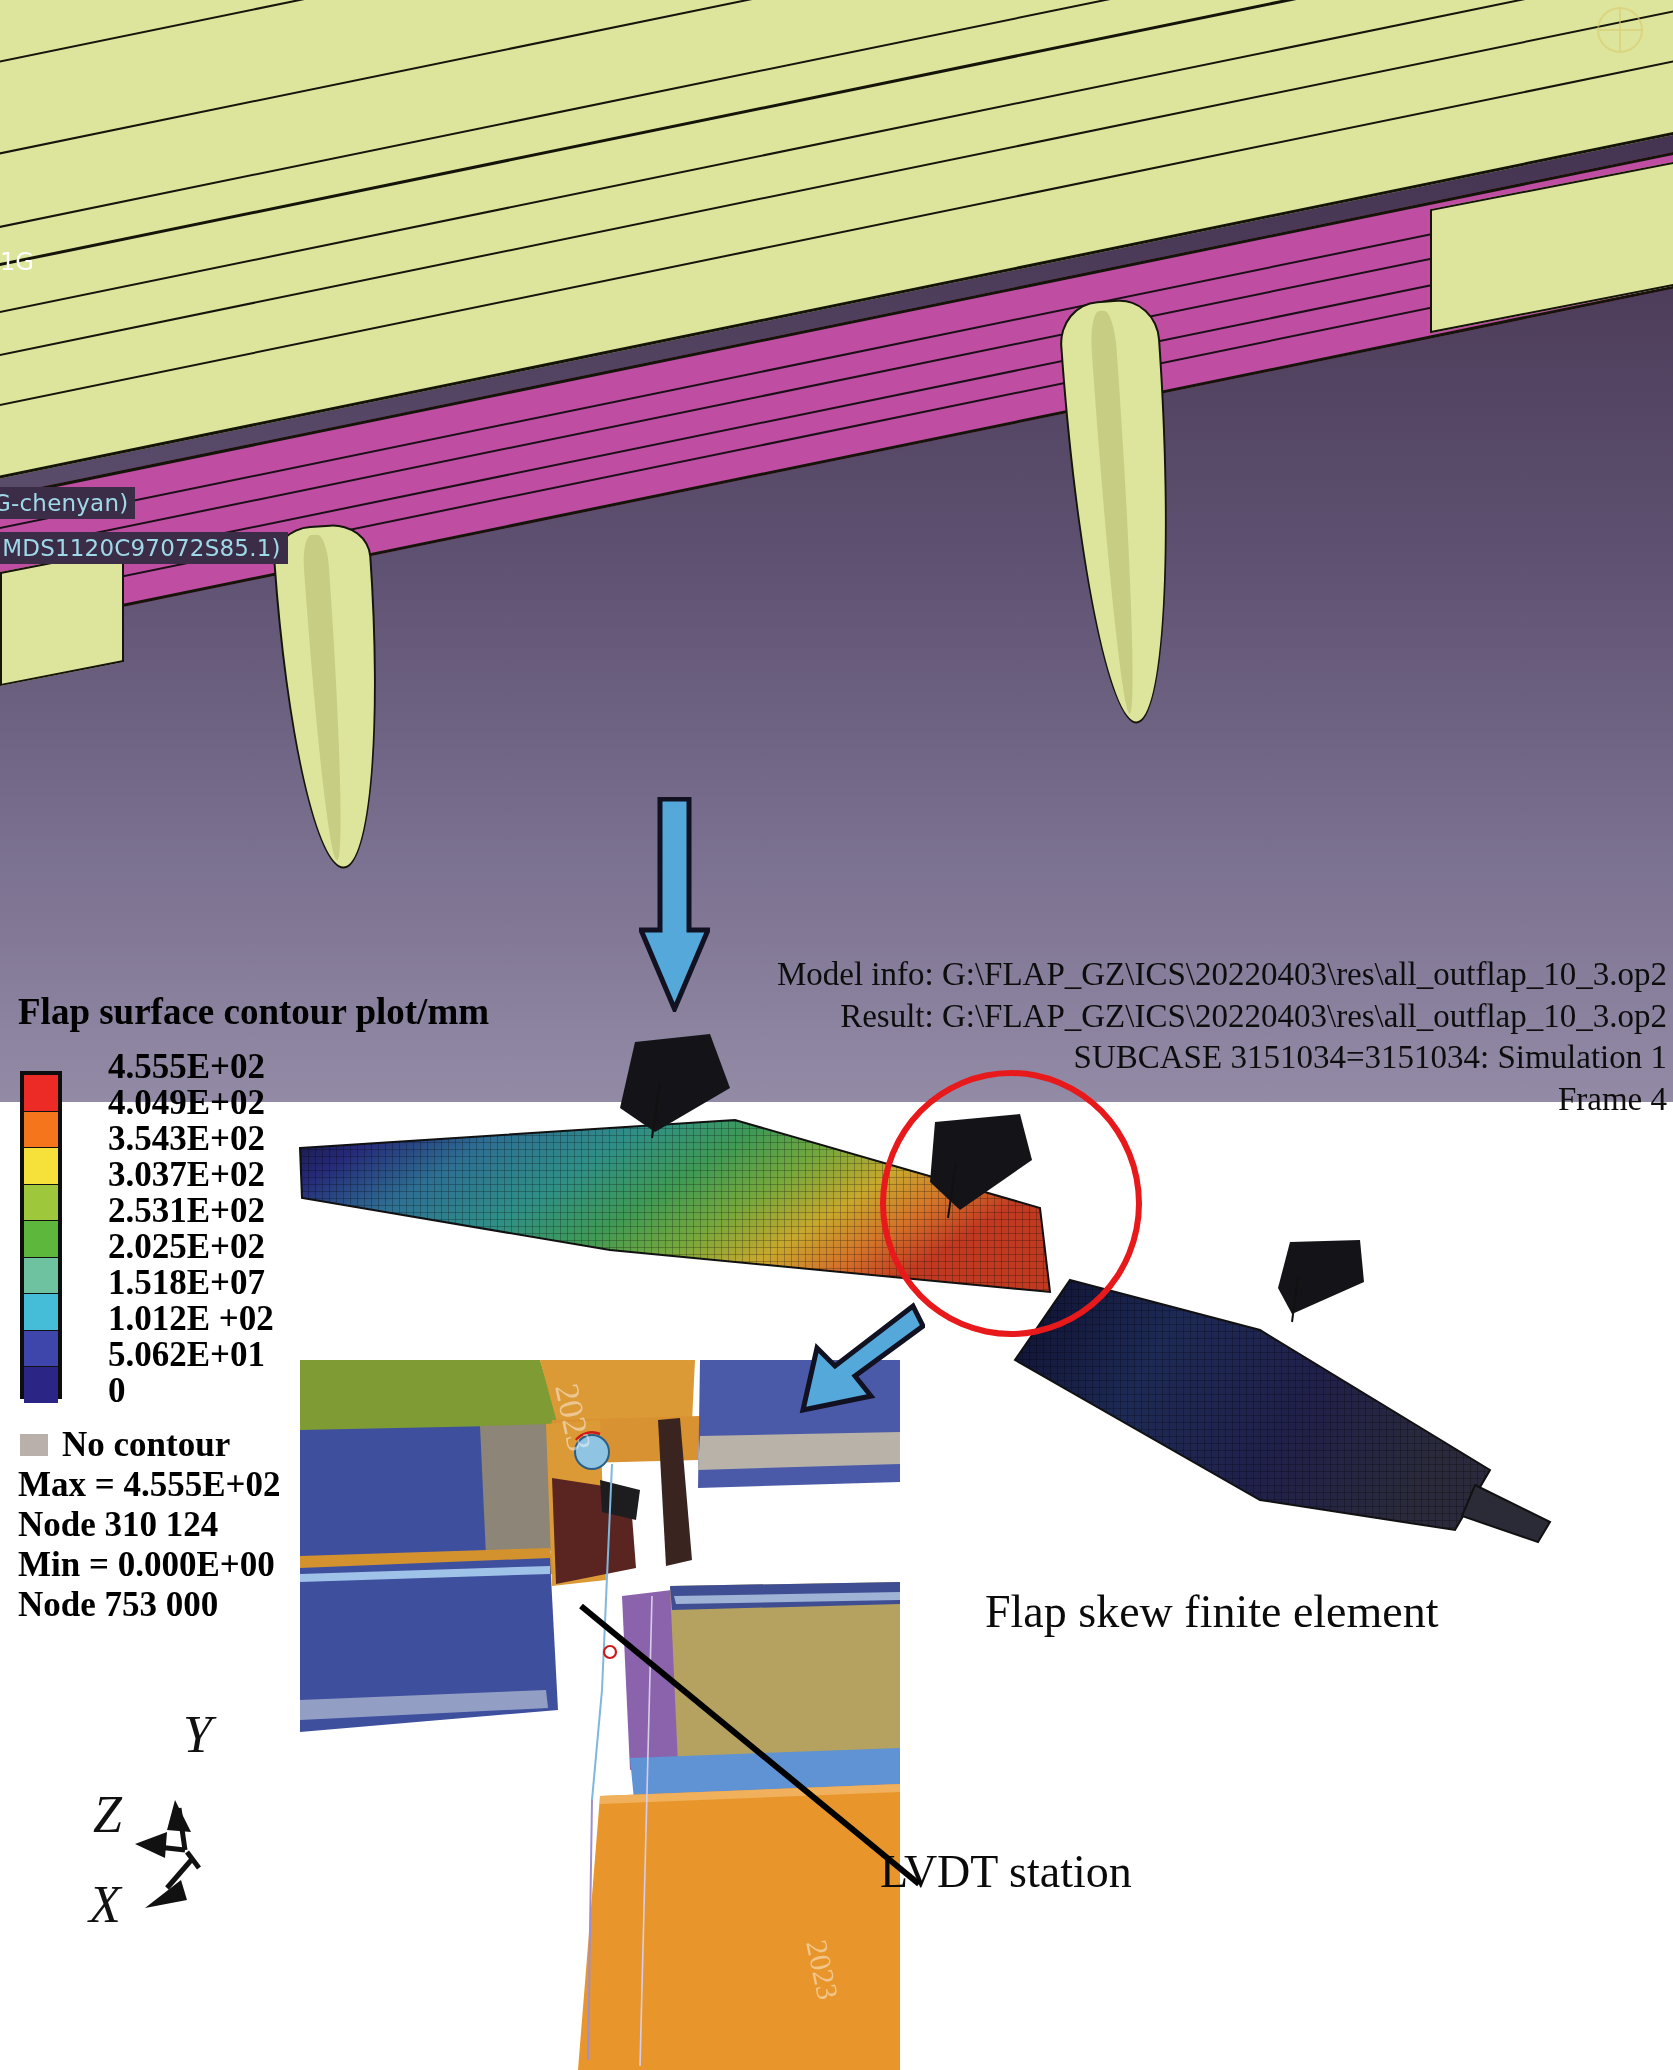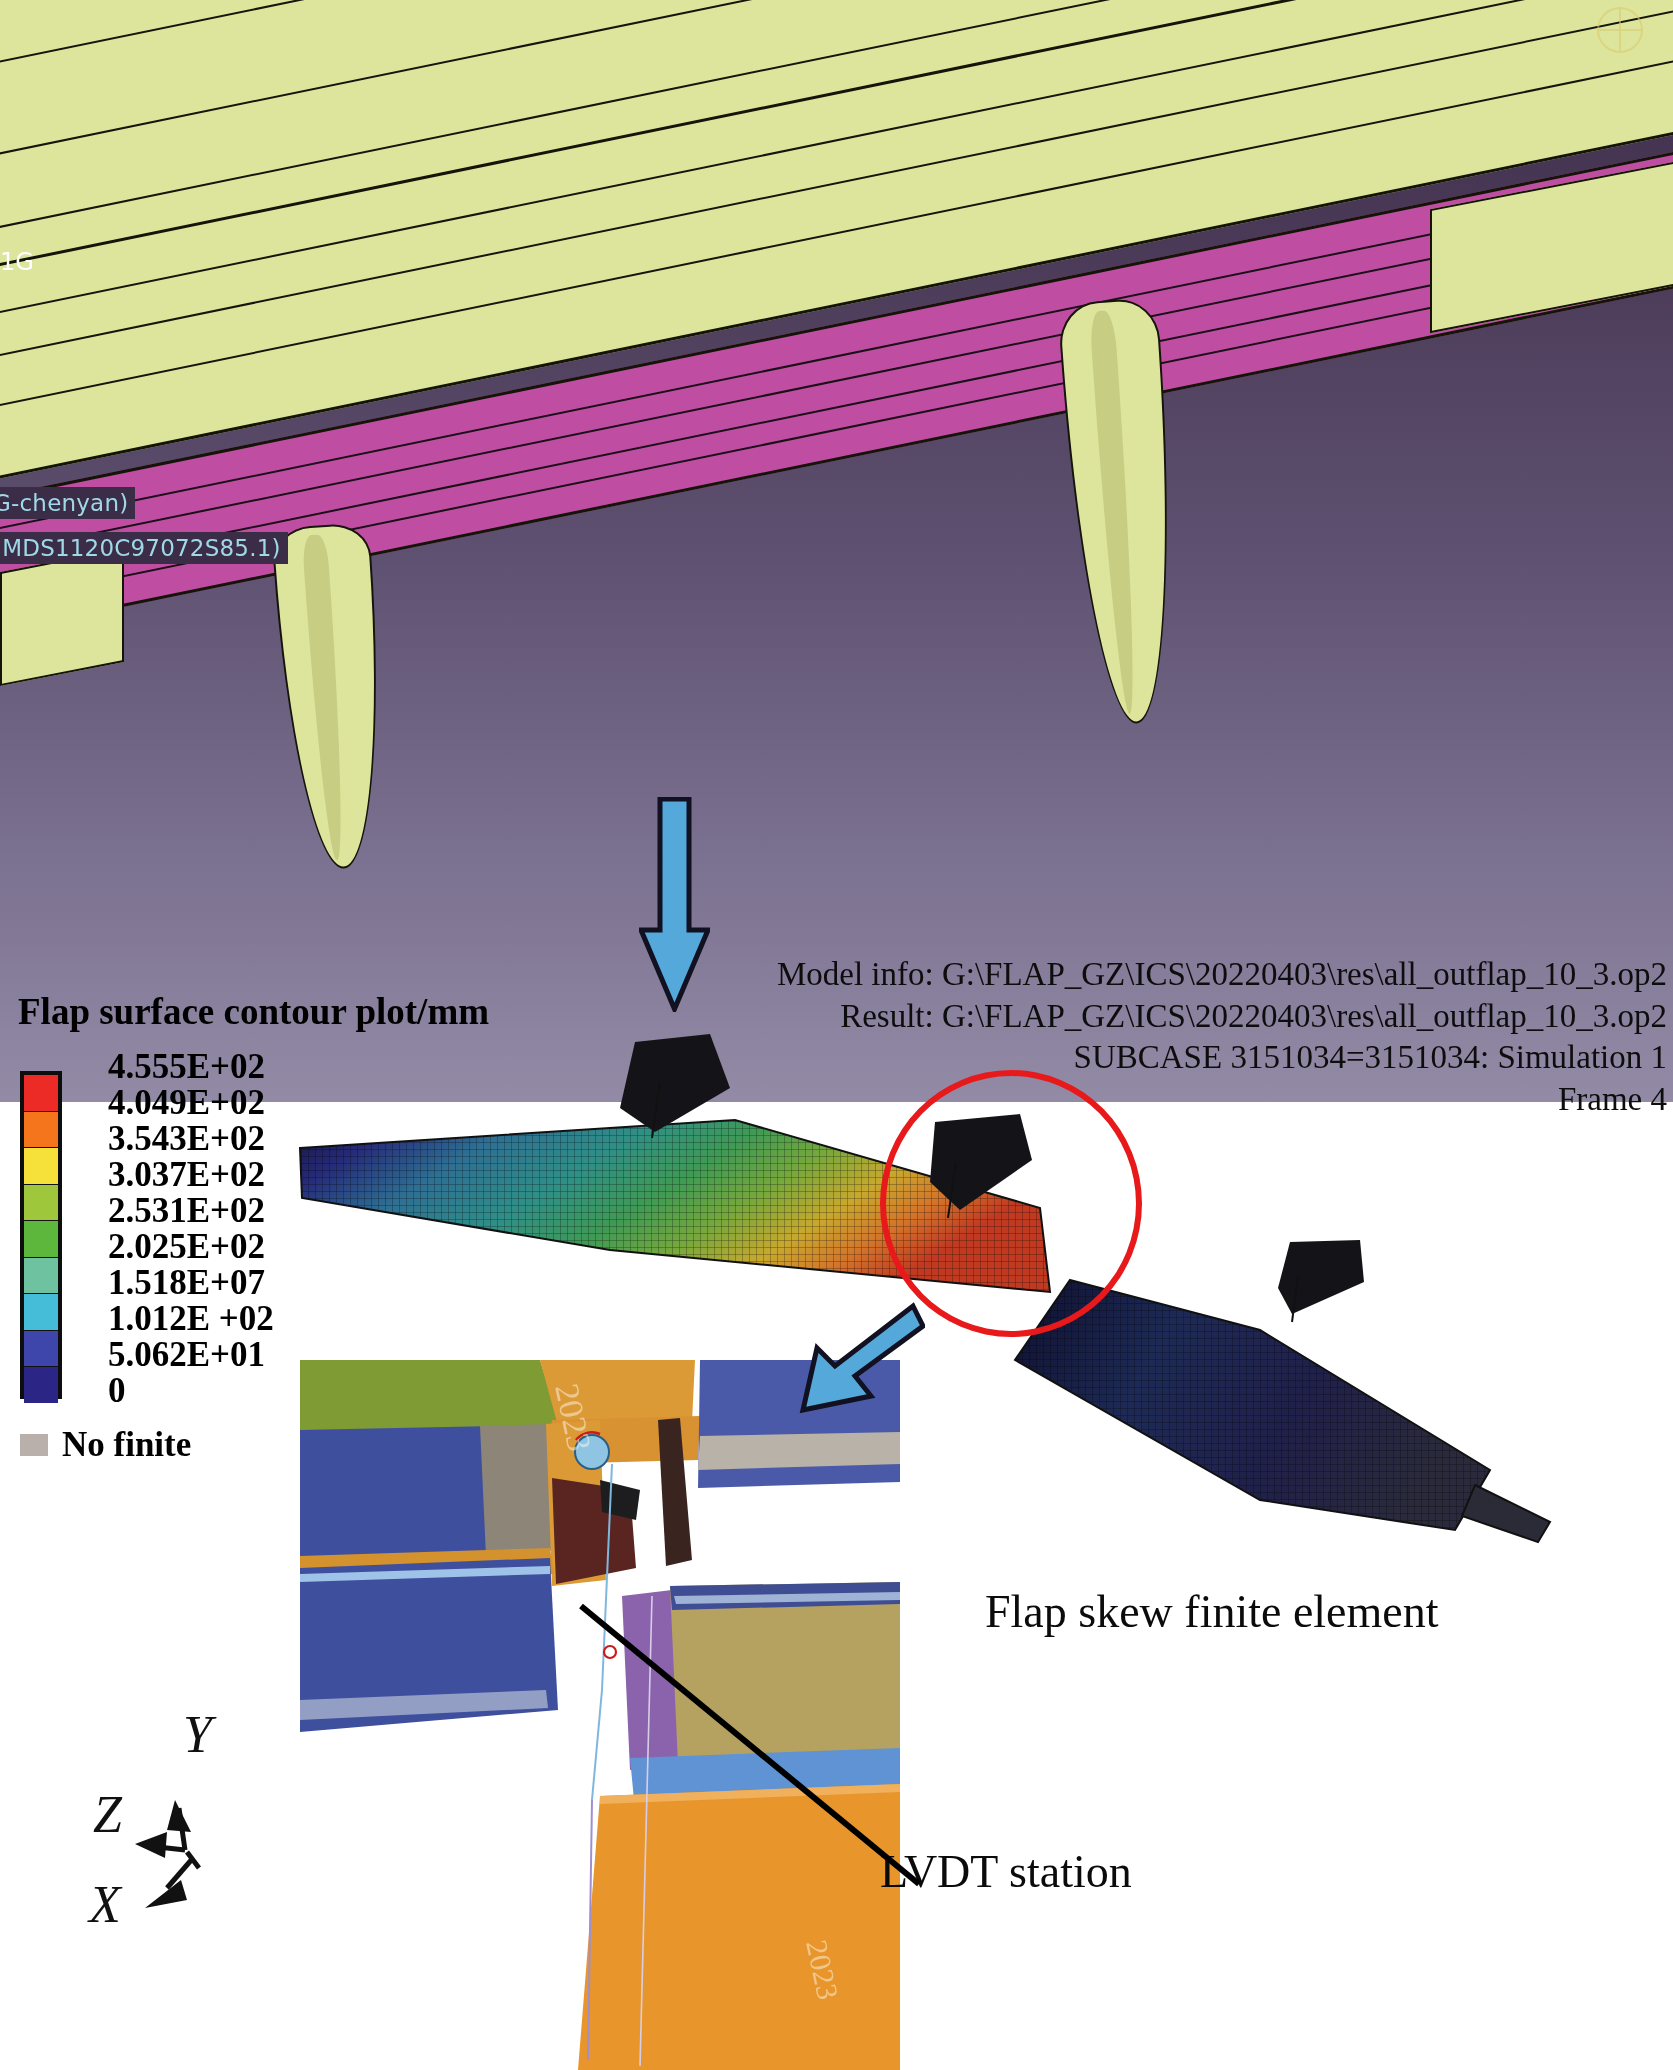--- a/index.html
+++ b/index.html
@@ -178,23 +178,29 @@
         <li>2.025E+02</li>
         <li>1.518E+07</li>
         <li>1.012E +02</li>
         <li>5.062E+01</li>
         <li>0</li>
       </ul>
   </div>
 
   <div id="noresult">
     <div class="sw" style="background: rgb(185, 176, 171);"></div>
-    <span>No finite</span>
-  </div>
-
+    <span>No contour</span>
+  </div>
+
+  <div id="stats">
+      <div>Max = 4.555E+02</div>
+      <div>Node 310 124</div>
+      <div>Min = 0.000E+00</div>
+      <div>Node 753 000</div>
+    </div>
 </div>
 
 <div id="triad">
   <svg viewBox="0 0 220 230" width="220" height="230" aria-hidden="true">
     <g fill="#111" stroke="#111" stroke-width="5">
 
       <line x1="110" y1="150" x2="104" y2="108"></line>
       <polygon points="100,100 116,132 92,130" stroke="none"></polygon>
 
       <line x1="110" y1="150" x2="74" y2="146"></line>

